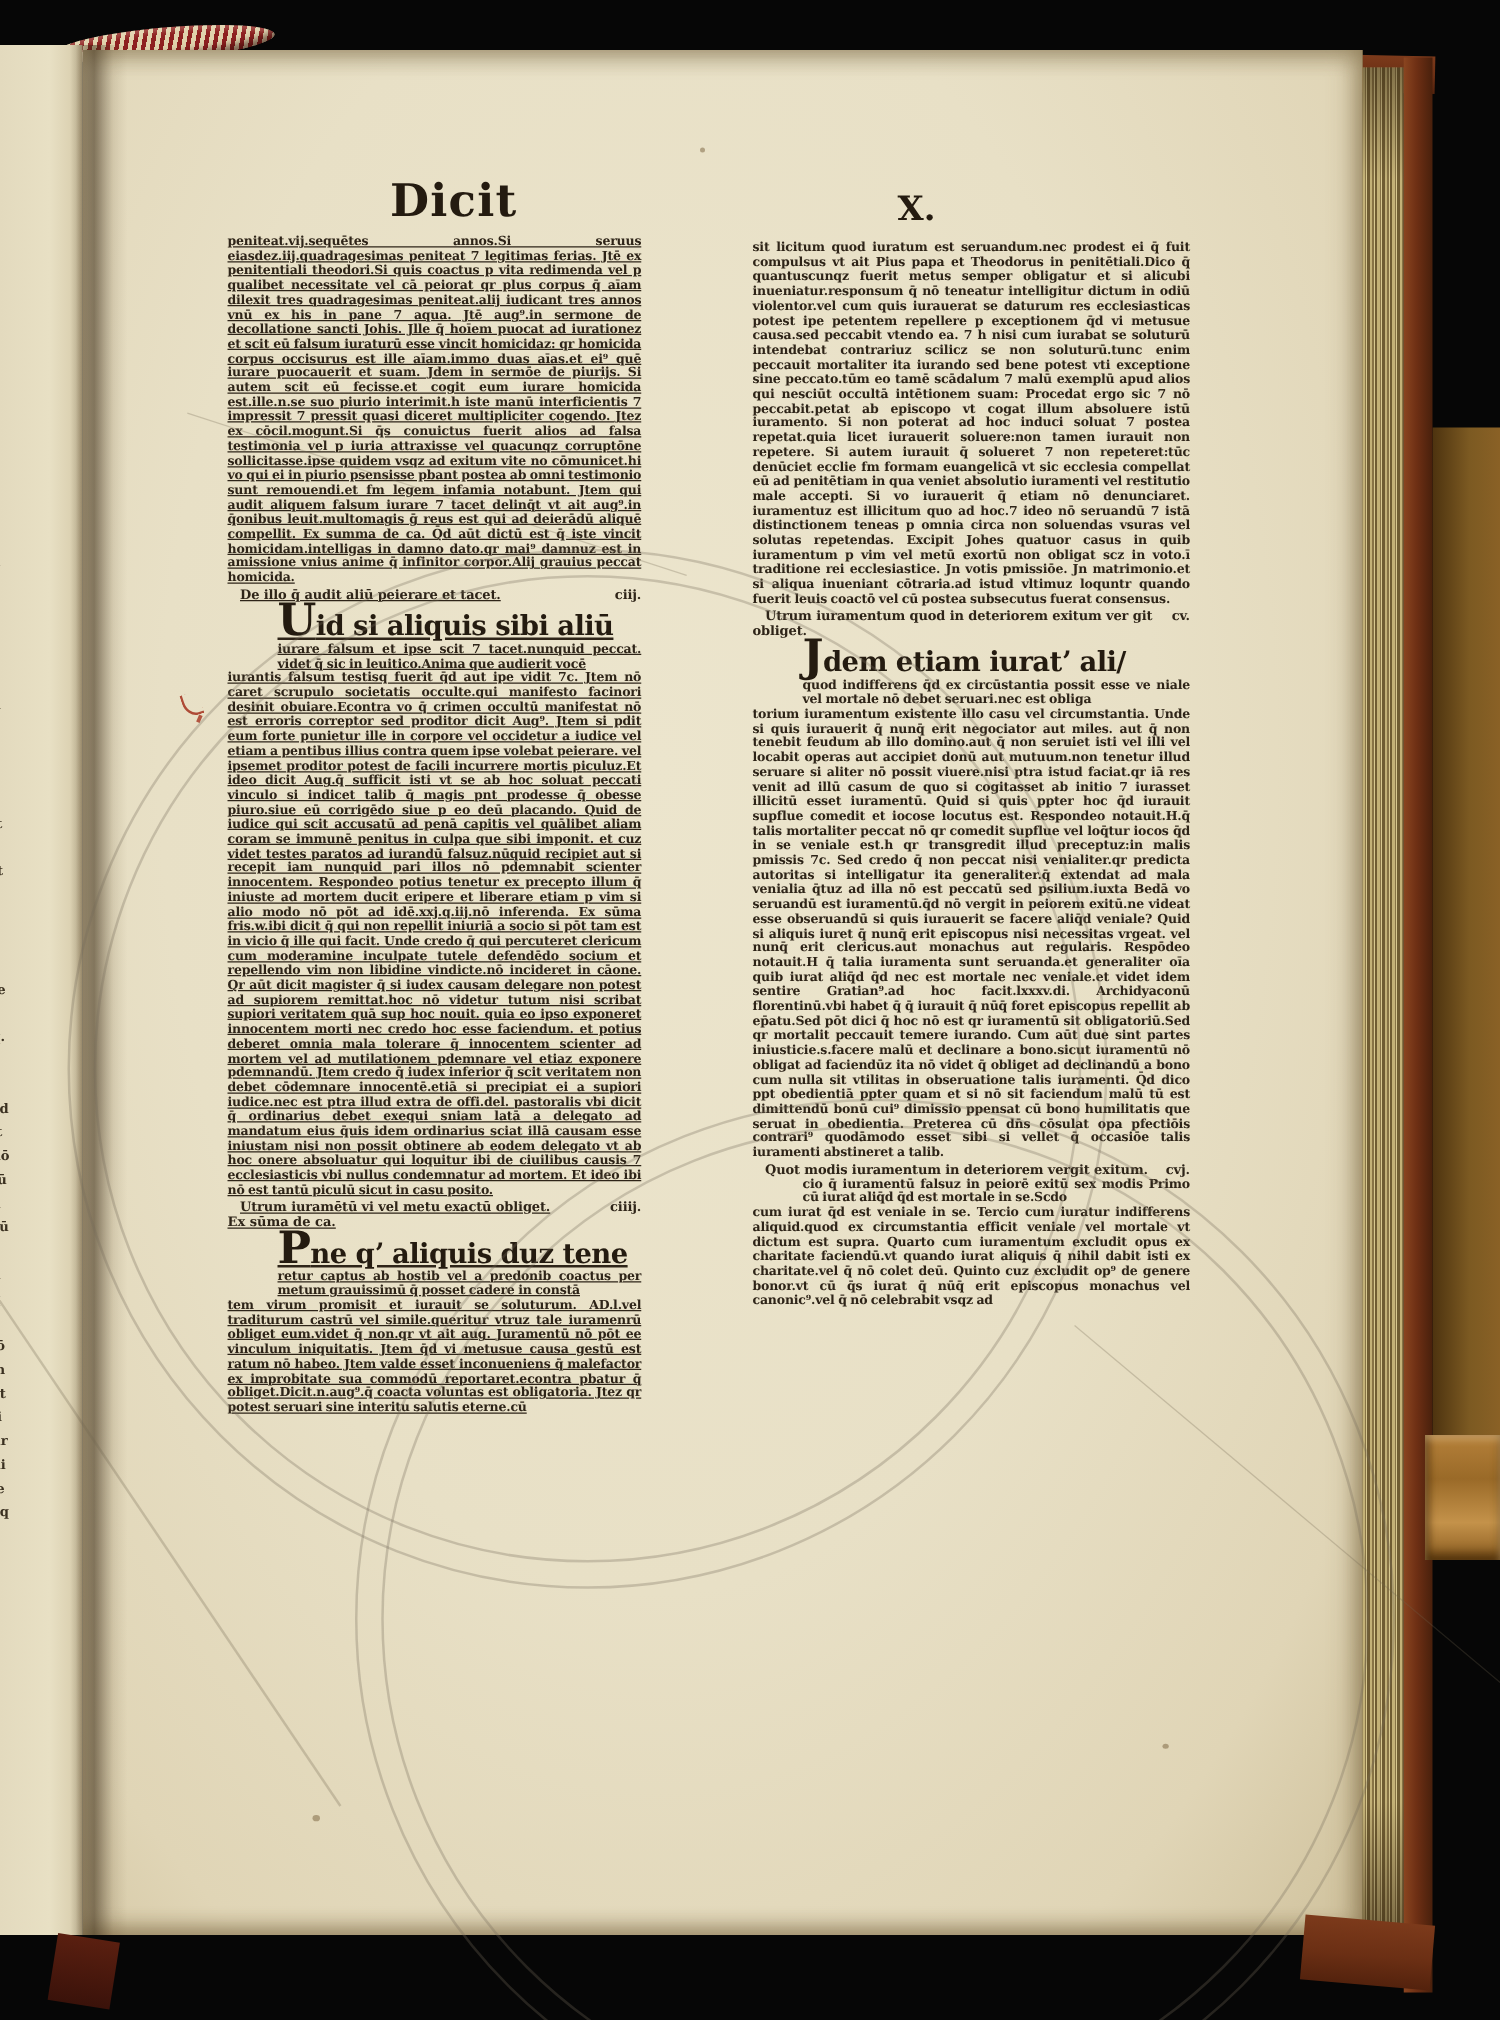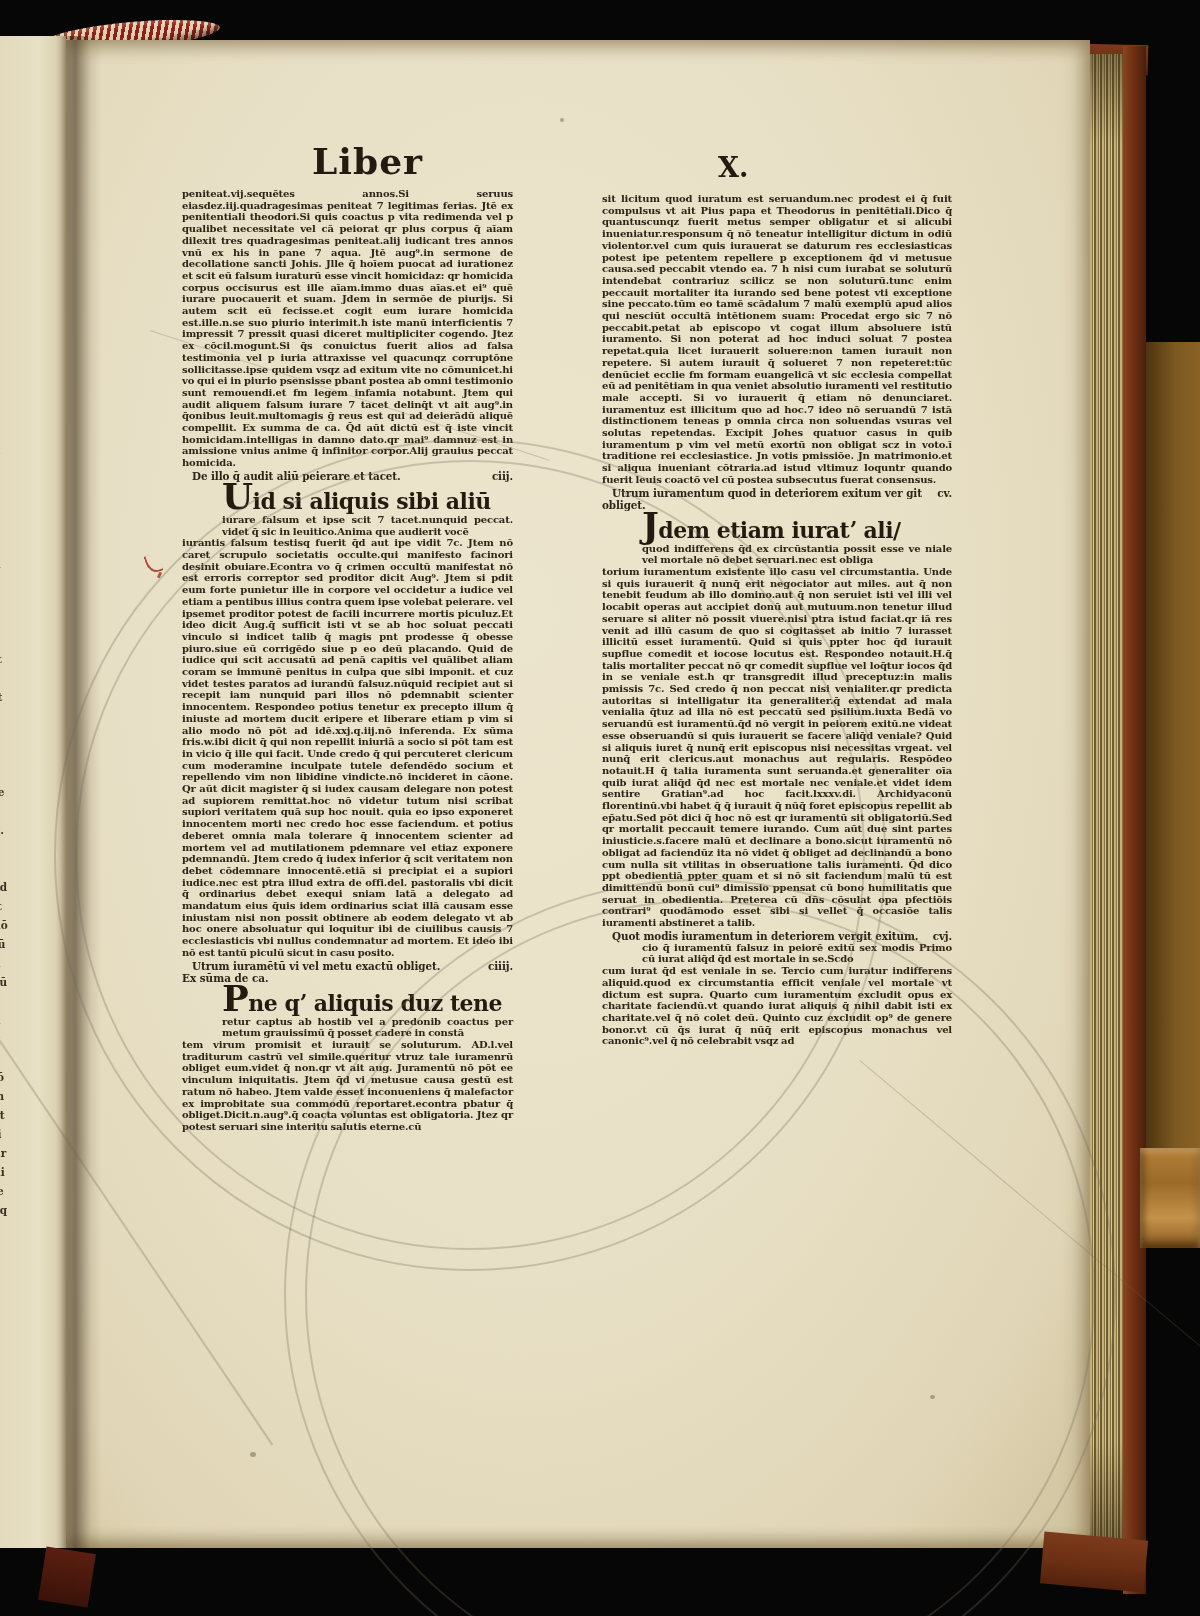--- a/index.html
+++ b/index.html
@@ -42,21 +42,21 @@
   .gutter{left:56px;top:36px;width:46px;height:1512px;z-index:3;
     background:linear-gradient(90deg,rgba(80,60,30,0) 0%,rgba(55,40,20,.5) 42%,rgba(90,70,40,.12) 75%,rgba(90,70,40,0) 100%);}
 
   
   .hdr{z-index:4;color:#241b10;font-weight:700;}
   .hdr-liber{left:312px;top:140px;font-size:36px;letter-spacing:1px;}
   .hdr-x{left:718px;top:152px;font-size:27px;}
 
   
   .col{z-index:4;color:#2e2418;}
-  .col-left{left:182px;top:188px;width:331px;}
+  .col-left{left:182px;top:188px;width:331px;text-decoration:underline;}
   .col-right{left:558px;top:193px;width:350px;margin-left:44px;}
   .body-text{font:700 10px/11.7px "DejaVu Serif",serif;text-align:justify;letter-spacing:-0.15px;word-spacing:-0.5px;margin:0;}
   .rubric{font:700 10.4px/12px "DejaVu Serif",serif;margin:1px 0 0 0;text-indent:10px;letter-spacing:-0.1px;}
   .rubric .num{float:right;text-indent:0;}
   .source-line{font:700 10.4px/12px "DejaVu Serif",serif;text-align:left;margin:0;}
   .heading{font:700 22px/24px "DejaVu Serif",serif;letter-spacing:-0.5px;color:#241b10;margin:3px 0 1px 40px;white-space:nowrap;}
   .heading::first-letter{font-size:1.62em;}
   .lead{font:700 10px/11.7px "DejaVu Serif",serif;text-align:justify;letter-spacing:-0.15px;word-spacing:-0.5px;margin:0 0 0 40px;}
 
   
@@ -129,21 +129,21 @@
   <div class="abs page"></div>
   <div class="abs gutter"></div>
 
   <div class="abs fore-edge"></div>
   <div class="abs cover-right leather"></div>
   <div class="abs stand"></div>
   <div class="abs strap"></div>
   <div class="abs leather cover-br"></div>
   <div class="abs cover-bl"></div>
 
-  <div class="abs hdr hdr-liber">Liber</div>
+  <div class="abs hdr hdr-liber">Dicit</div>
   <div class="abs hdr hdr-x">X.</div>
 
   <div class="abs col col-left">
     <p class="body-text">peniteat.vij.sequētes annos.Si seruus eiasdez.iij.quadragesimas peniteat 7 legitimas ferias. Jtē ex penitentiali theodori.Si quis coactus p vita redimenda vel p qualibet necessitate vel cā peiorat qr plus corpus q̄ aīam dilexit tres quadragesimas peniteat.alij iudicant tres annos vnū ex his in pane 7 aqua. Jtē aug⁹.in sermone de decollatione sancti Johis. Jlle q̄ hoīem puocat ad iurationez et scit eū falsum iuraturū esse vincit homicidaz: qr homicida corpus occisurus est ille aīam.immo duas aīas.et ei⁹ quē iurare puocauerit et suam. Jdem in sermōe de piurijs. Si autem scit eū fecisse.et cogit eum iurare homicida est.ille.n.se suo piurio interimit.h iste manū interficientis 7 impressit 7 pressit quasi diceret multipliciter cogendo. Jtez ex cōcil.mogunt.Si q̄s conuictus fuerit alios ad falsa testimonia vel p iuria attraxisse vel quacunqz corruptōne sollicitasse.ipse quidem vsqz ad exitum vite no cōmunicet.hi vo qui ei in piurio psensisse pbant postea ab omni testimonio sunt remouendi.et fm legem infamia notabunt. Jtem qui audit aliquem falsum iurare 7 tacet delinq̄t vt ait aug⁹.in q̄onibus leuit.multomagis ḡ reus est qui ad deierādū aliquē compellit. Ex summa de ca. Q̄d aūt dictū est q̄ iste vincit homicidam.intelligas in damno dato.qr mai⁹ damnuz est in amissione vnius anime q̄ infinitor corpor.Alij grauius peccat homicida.</p>
     <div class="rubric">
       <span class="num">ciij.</span>
       <span>De illo q̄ audit aliū peierare et tacet.</span>
     </div>
     <h2 class="heading">Uid si aliquis sibi aliū</h2>
     <p class="lead">iurare falsum et ipse scit 7 tacet.nunquid peccat. videt q̄ sic in leuitico.Anima que audierit vocē</p>

